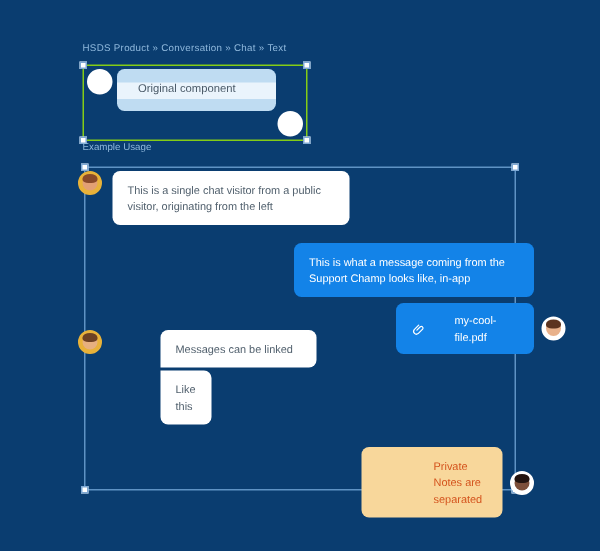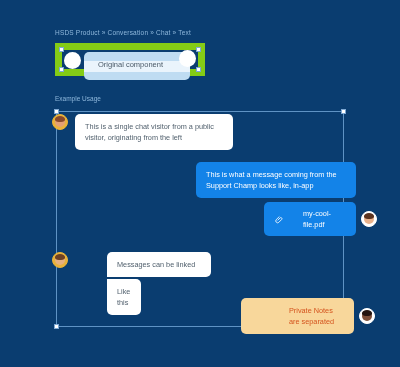--- a/index.html
+++ b/index.html
@@ -29,22 +29,22 @@
     letter-spacing: .2px;
     white-space: nowrap;
   }
 
   
   .orig-frame {
     position: absolute;
     left: 55px;
     top: 43px;
     width: 150px;
-    height: 33px;
-    border: 7px solid #84cc16;
+    height: 51px;
+    border: 1px solid #84cc16;
     box-sizing: border-box;
   }
   .handle {
     position: absolute;
     width: 5px;
     height: 5px;
     background: #ffffff;
     border: 1px solid #7fa9d4;
     box-sizing: border-box;
   }
@@ -186,39 +186,39 @@
   }
   .row-3 .avatar { margin-left: 5px; }
   .clip-icon {
     width: 9px;
     height: 9px;
     flex: 0 0 auto;
     display: block;
   }
 
   
-  .row-4 { left: 52px; top: 252px; flex-direction: row; }
+  .row-4 { left: 52px; top: 220px; flex-direction: row; }
   .linked-group {
     margin-left: 7px;
     display: flex;
     flex-direction: column;
   }
   .linked-group .bubble:nth-child(1) {
     width: 104px;
     border-bottom-left-radius: 0;
   }
   .linked-group .bubble:nth-child(2) {
     width: 34px;
     margin-top: 2px;
     border-top-left-radius: 0;
   }
 
   
   .row-5 { left: 209px; top: 298px; align-items: center; }
-  .row-5 .bubble { width: 113px; padding-left: 48px; }
+  .row-5 .bubble { width: 94px; padding-left: 48px; }
   .row-5 .avatar { margin-left: 5px; }
 </style>
 </head>
 <body>
 
 <div class="stage">
 
   <div class="breadcrumb">HSDS Product » Conversation » Chat » Text</div>
 
   <div class="orig-frame">

